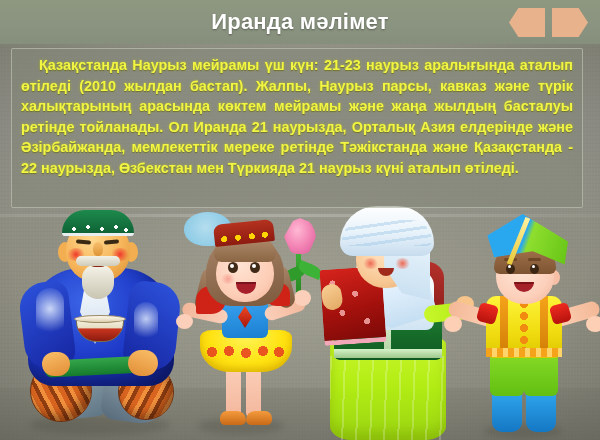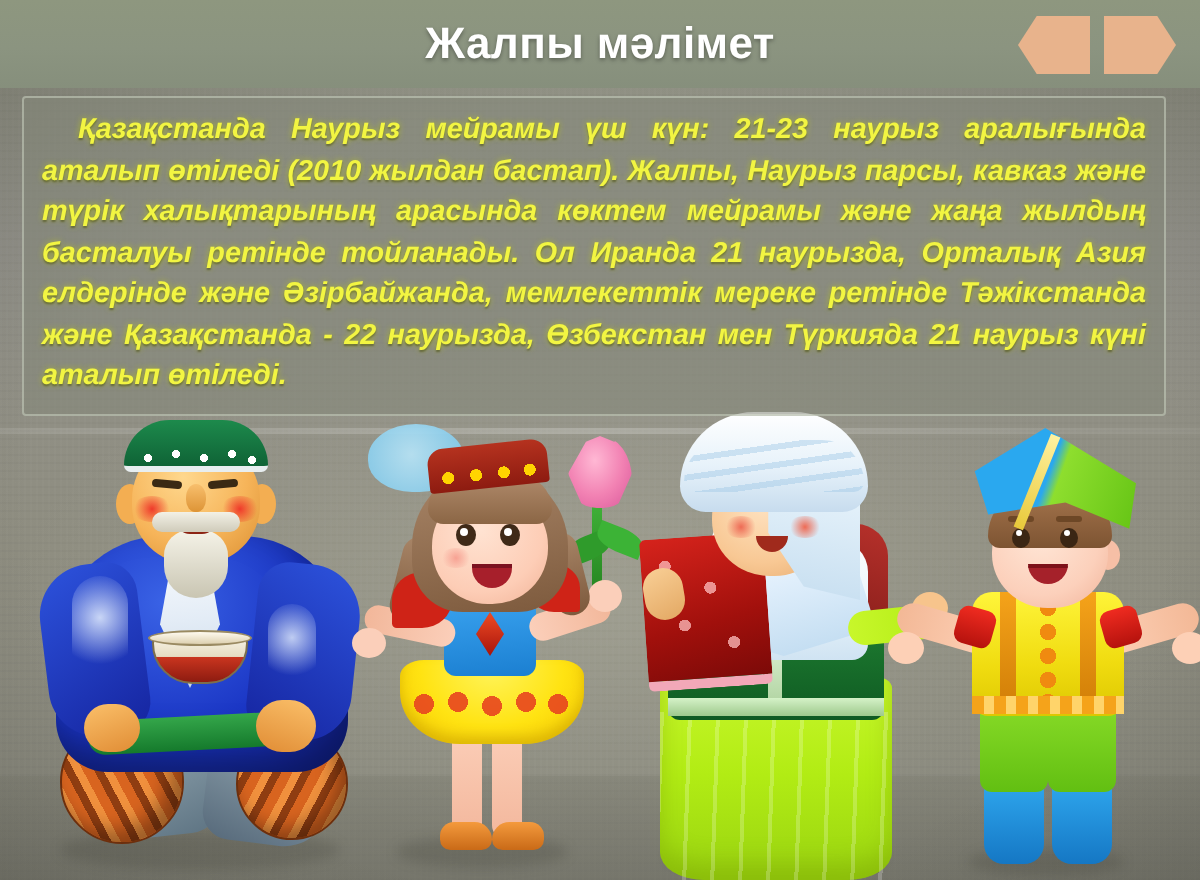--- a/index.html
+++ b/index.html
@@ -105,21 +105,20 @@
     color: #f2f542;
     font-size: 14.4px;
     font-weight: bold;
     line-height: 20.5px;
     text-align: justify;
     text-indent: 18px;
     text-shadow:
       0 0 3px rgba(180,190,40,.85),
       0 1px 1px rgba(45,50,10,.55);
     white-space: normal;
-    font-style: italic;
   }
 
   
   .figure { position: absolute; z-index: 10; }
   .sh {
     position: absolute;
     border-radius: 50%;
     background: rgba(60,60,52,.22);
     filter: blur(3px);
   }
@@ -416,21 +415,21 @@
 
 <div id="app">
 
   <div class="bg-wall"></div>
   <div class="bg-noise"></div>
   <div class="bg-floor"></div>
   <div class="bg-ledge"></div>
   <div class="bg-vignette"></div>
 
   <div class="header">
-    <div class="header-title">Жалпы мәлімет</div>
+    <div class="header-title">Иранда мәлімет</div>
     <div class="nav-group">
       <div class="nav-arrow prev"></div>
       <div class="nav-arrow next"></div>
     </div>
   </div>
 
   <div class="text-panel">
     <div class="body-text">Қазақстанда Наурыз мейрамы үш күн: 21-23 наурыз аралығында аталып өтіледі (2010 жылдан бастап). Жалпы, Наурыз парсы, кавказ және түрік халықтарының арасында көктем мейрамы және жаңа жылдың басталуы ретінде тойланады. Ол Иранда 21 наурызда, Орталық Азия елдерінде және Әзірбайжанда, мемлекеттік мереке ретінде Тәжікстанда және Қазақстанда - 22 наурызда, Өзбекстан мен Түркияда 21 наурыз күні аталып өтіледі.</div>
   </div>
 

